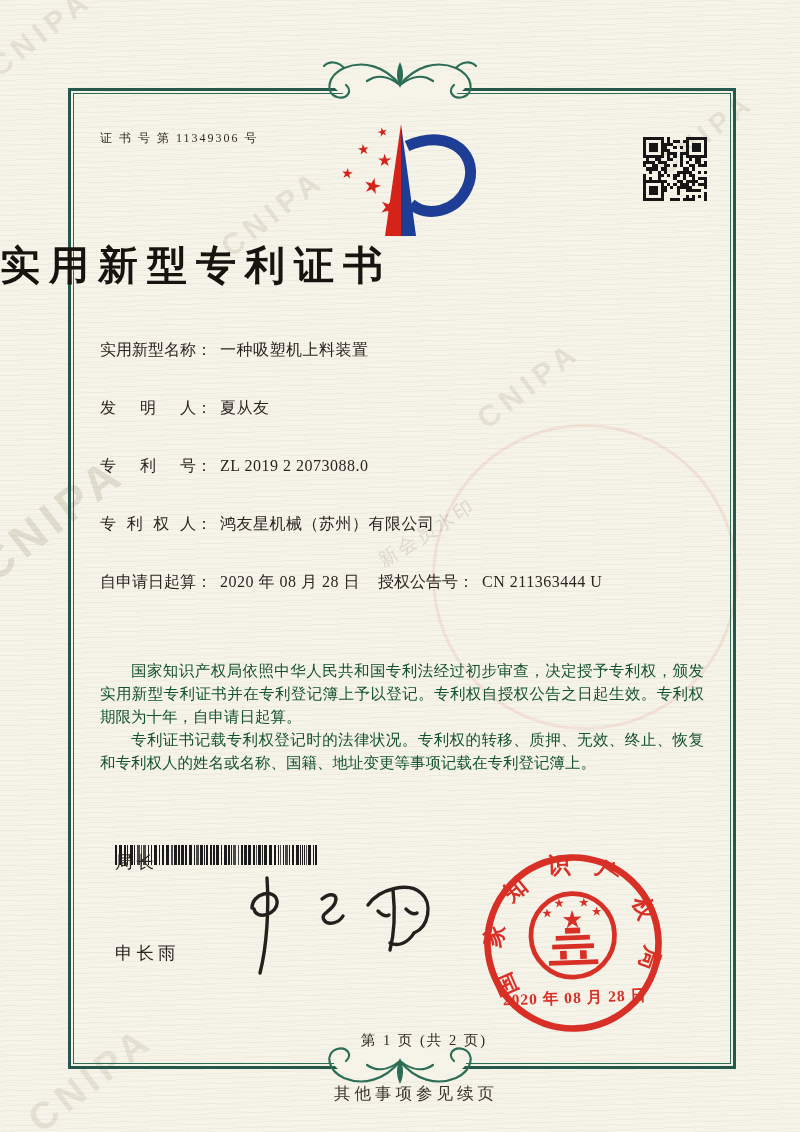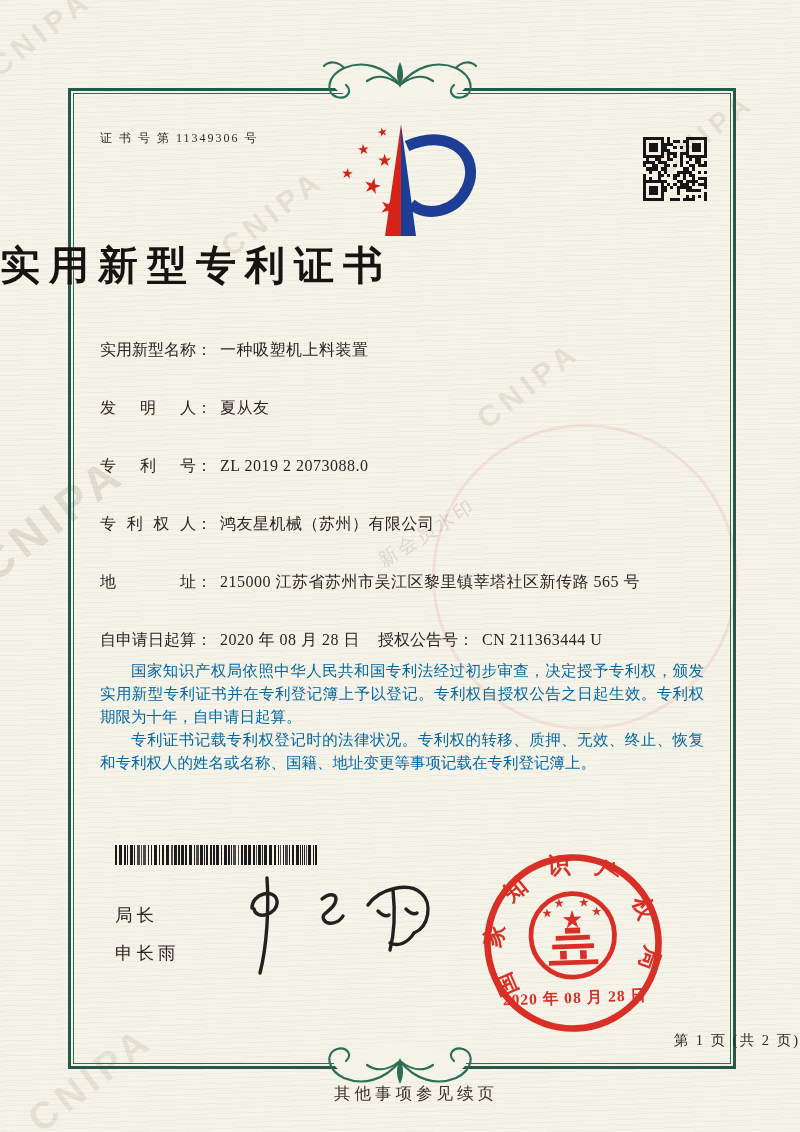--- a/index.html
+++ b/index.html
@@ -32,32 +32,32 @@
   
   .fields{position:absolute;left:100px;top:340px;width:608px;display:flex;flex-direction:column;gap:36px;}
   .field-row{position:relative;height:22px;font-size:16px;white-space:nowrap;}
   .flabel{display:inline-block;width:96px;text-align:justify;text-align-last:justify;vertical-align:top;}
   .fcolon{display:inline-block;margin-right:8px;}
   .fvalue{letter-spacing:.5px;}
   .pair2{position:absolute;left:255px;top:0;}
   .pair2 .flabel2{display:inline-block;padding-left:23px;}
   
   .body-text{position:absolute;left:100px;top:659px;width:604px;font-size:15.5px;line-height:23px;
-    text-align:justify;color:#0369a1;}
+    text-align:justify;color:#14532d;}
   .body-text p{margin:0;text-indent:2em;}
   
   .barcode{position:absolute;left:115px;top:845px;width:203px;height:20px;}
   
-  .sig-title{position:absolute;left:115px;top:903px;font-size:17.5px;letter-spacing:4px;}
+  .sig-title{position:absolute;left:115px;top:850px;font-size:17.5px;letter-spacing:4px;}
   .sig-name{position:absolute;left:115px;top:941px;font-size:17.5px;letter-spacing:4px;}
   .sig-script{position:absolute;left:222px;top:868px;width:235px;height:118px;}
   
   .seal{position:absolute;left:478px;top:848px;width:190px;height:190px;opacity:.95;transform:rotate(-2deg);}
   
-  .page-number{position:absolute;left:0;right:0;top:1031px;text-align:right;font-size:14.5px;letter-spacing:2px;color:#2f2a24;margin-left:48px;}
+  .page-number{position:absolute;left:0;right:0;top:1031px;text-align:center;font-size:14.5px;letter-spacing:2px;color:#2f2a24;margin-left:48px;}
   .continuation{position:absolute;left:0;right:0;top:1083px;text-align:center;font-size:16.5px;letter-spacing:4px;color:#3a332c;margin-left:32px;}
   
   .wm{position:absolute;font-family:"Liberation Sans","DejaVu Sans",sans-serif;font-weight:700;
       letter-spacing:6px;color:rgba(140,128,100,.16);transform:rotate(-38deg);pointer-events:none;}
   .wm-a{left:-20px;top:16px;font-size:30px;}
   .wm-b{left:212px;top:196px;font-size:30px;}
   .wm-c{left:468px;top:368px;font-size:30px;}
   .wm-d{left:-34px;top:492px;font-size:46px;color:rgba(140,128,100,.20);}
   .wm-e{left:18px;top:1058px;font-size:38px;}
   .wm-f{left:648px;top:118px;font-size:28px;}
@@ -362,21 +362,20 @@
     </svg>
   <span class="star" style="left: 62px; top: 8px; font-size: 12px; transform: rotate(-14deg);">★</span><span class="star" style="left: 42px; top: 24px; font-size: 14px; transform: rotate(-7deg);">★</span><span class="star" style="left: 62px; top: 34px; font-size: 17px; transform: rotate(0deg);">★</span><span class="star" style="left: 26px; top: 48px; font-size: 14px; transform: rotate(7deg);">★</span><span class="star" style="left: 48px; top: 58px; font-size: 21px; transform: rotate(14deg);">★</span><span class="star" style="left: 64px; top: 78px; font-size: 23px; transform: rotate(21deg);">★</span></div>
 
   <div class="title">实用新型专利证书</div>
 
   <div class="fields">
       <div class="field-row"><span class="flabel">实用新型名称</span><span class="fcolon">：</span><span class="fvalue">一种吸塑机上料装置</span></div>
       <div class="field-row"><span class="flabel">发明人</span><span class="fcolon">：</span><span class="fvalue">夏从友</span></div>
       <div class="field-row"><span class="flabel">专利号</span><span class="fcolon">：</span><span class="fvalue">ZL 2019 2 2073088.0</span></div>
       <div class="field-row"><span class="flabel">专利权人</span><span class="fcolon">：</span><span class="fvalue">鸿友星机械（苏州）有限公司</span></div>
-      <div class="field-row"><span class="flabel">地址</span><span class="fcolon">：</span><span class="fvalue">215000 江苏省苏州市吴江区黎里镇莘塔社区新传路 565 号</span></div>
       <div class="field-row"><span class="flabel">自申请日起算</span><span class="fcolon">：</span><span class="fvalue">2020 年 08 月 28 日</span><span class="pair2"><span class="flabel2">授权公告号</span><span class="fcolon">：</span><span class="fvalue">CN 211363444 U</span></span></div>
     </div>
 
   <div class="body-text">
       <p>国家知识产权局依照中华人民共和国专利法经过初步审查，决定授予专利权，颁发实用新型专利证书并在专利登记簿上予以登记。专利权自授权公告之日起生效。专利权期限为十年，自申请日起算。</p>
       <p>专利证书记载专利权登记时的法律状况。专利权的转移、质押、无效、终止、恢复和专利权人的姓名或名称、国籍、地址变更等事项记载在专利登记簿上。</p>
     </div>
 
   <svg class="barcode" viewBox="0 0 203 20" preserveAspectRatio="none" shape-rendering="crispEdges">
       <rect x="0" y="0" width="2" height="20" fill="#1b1b1b"></rect>

